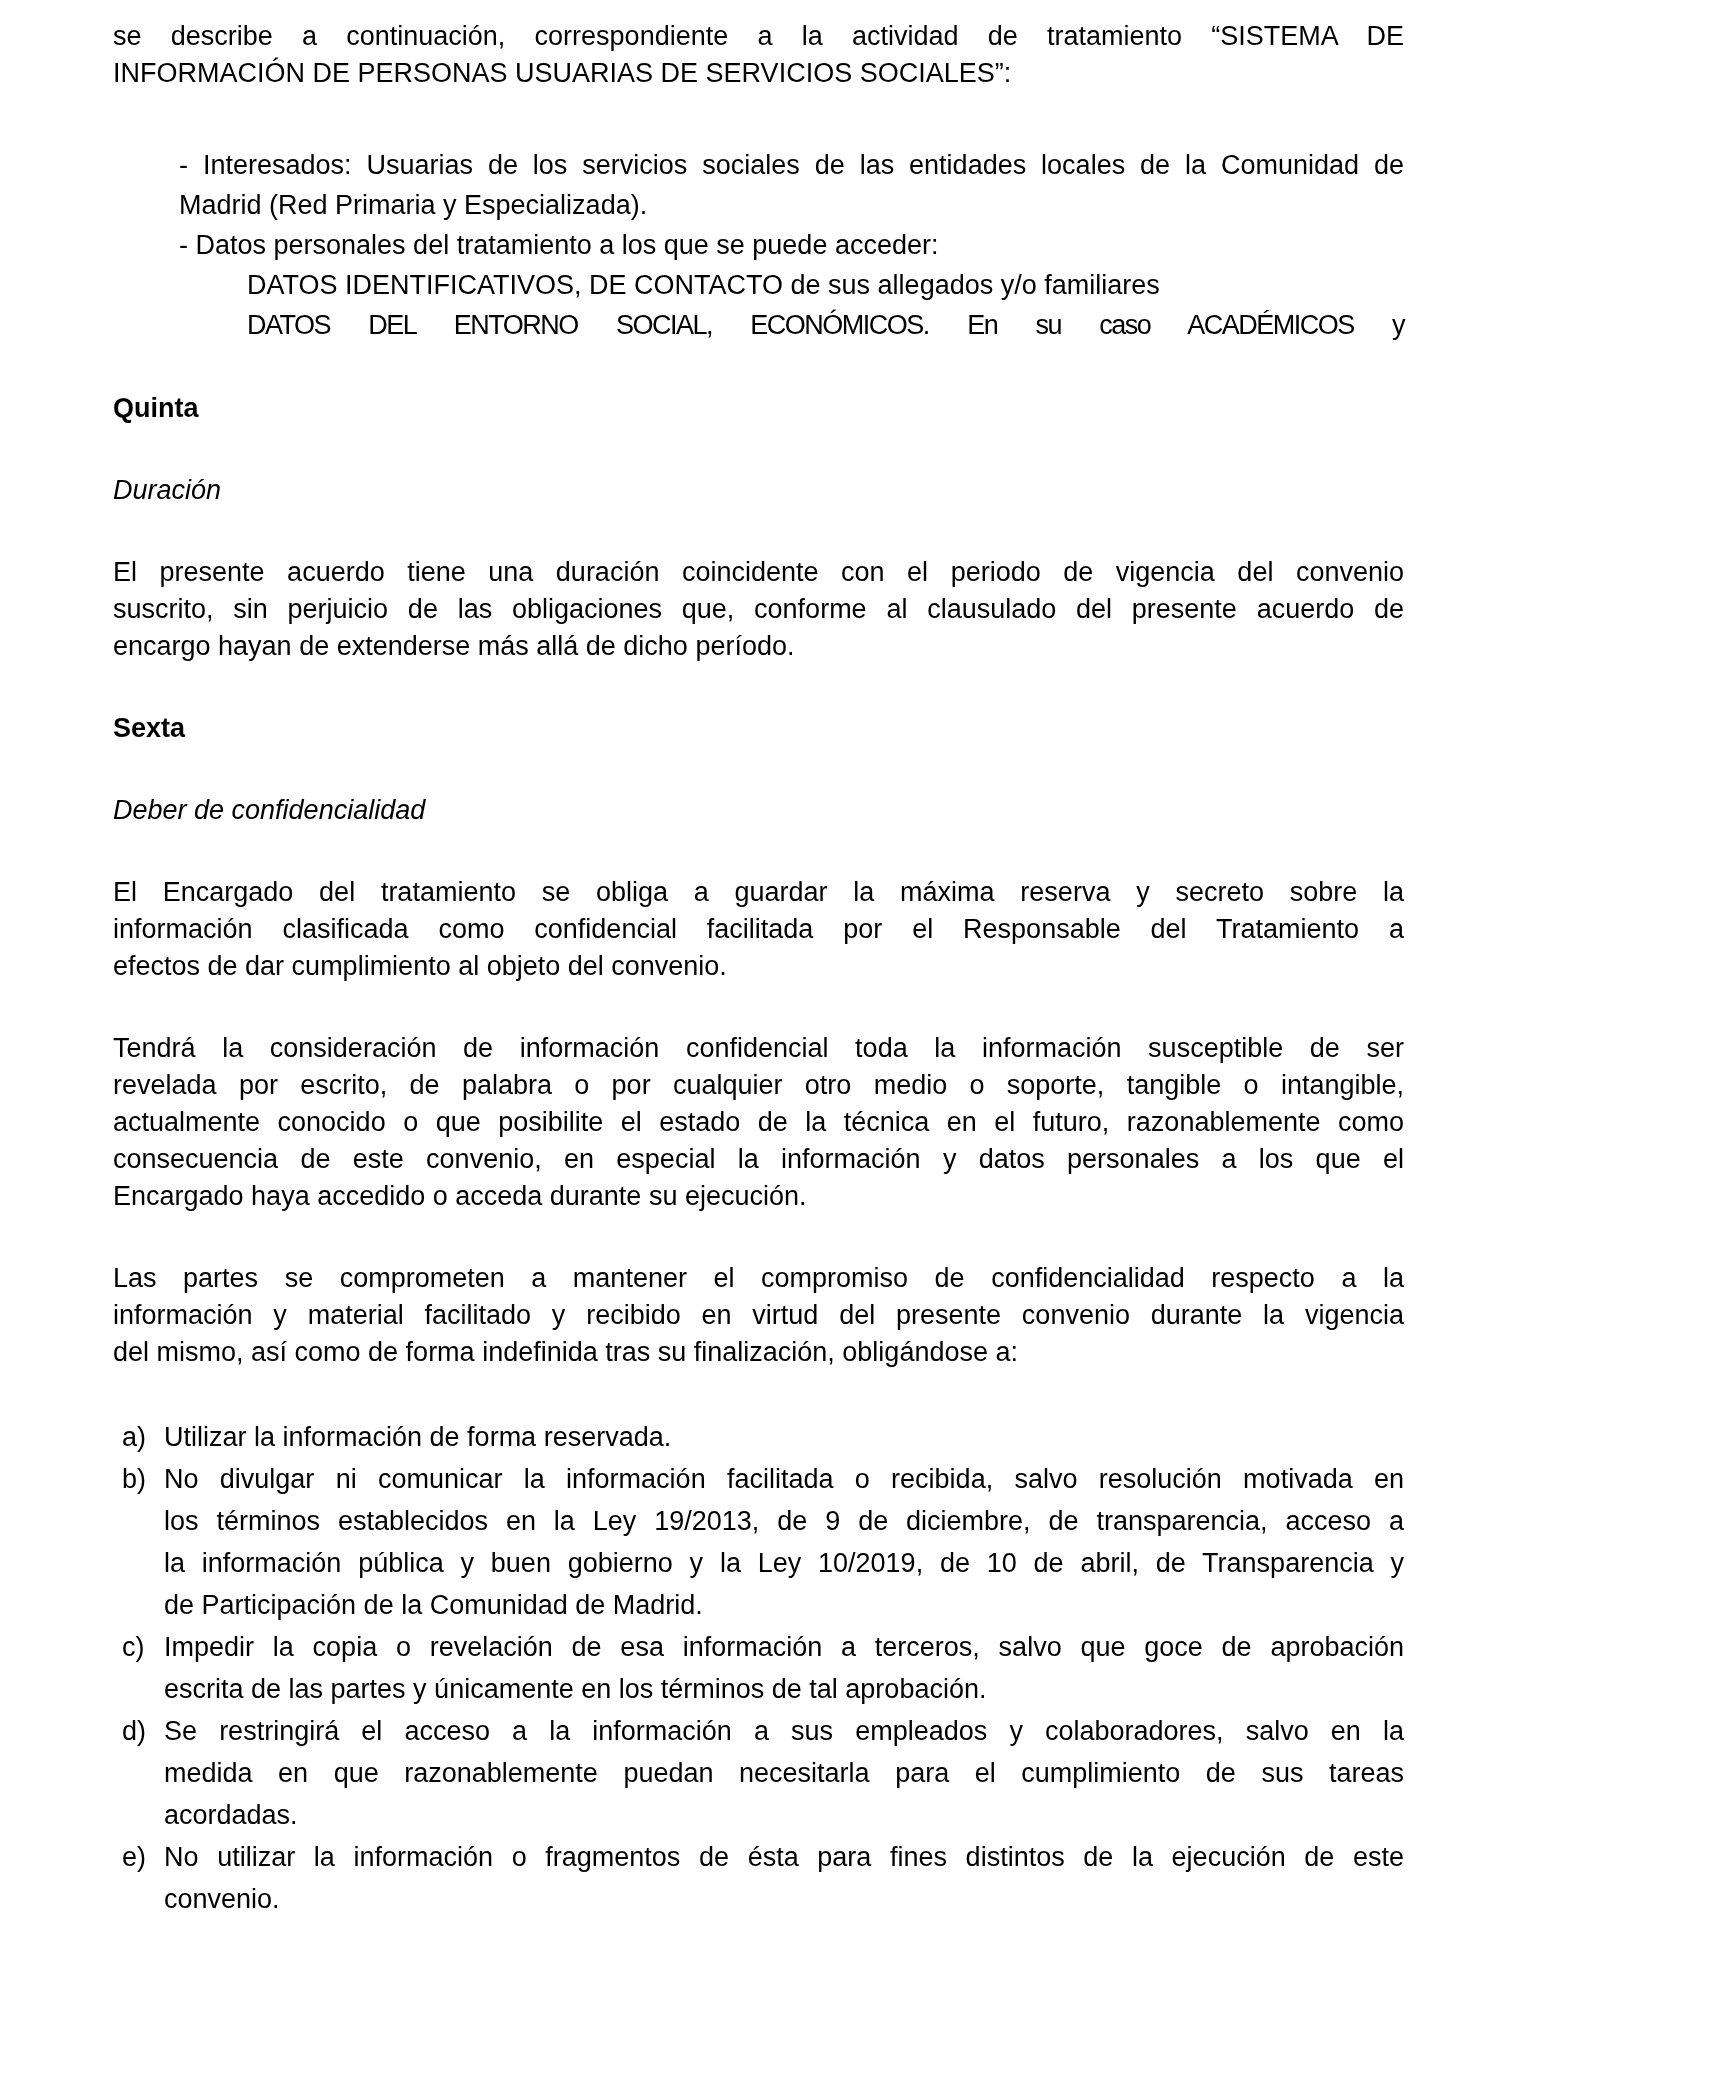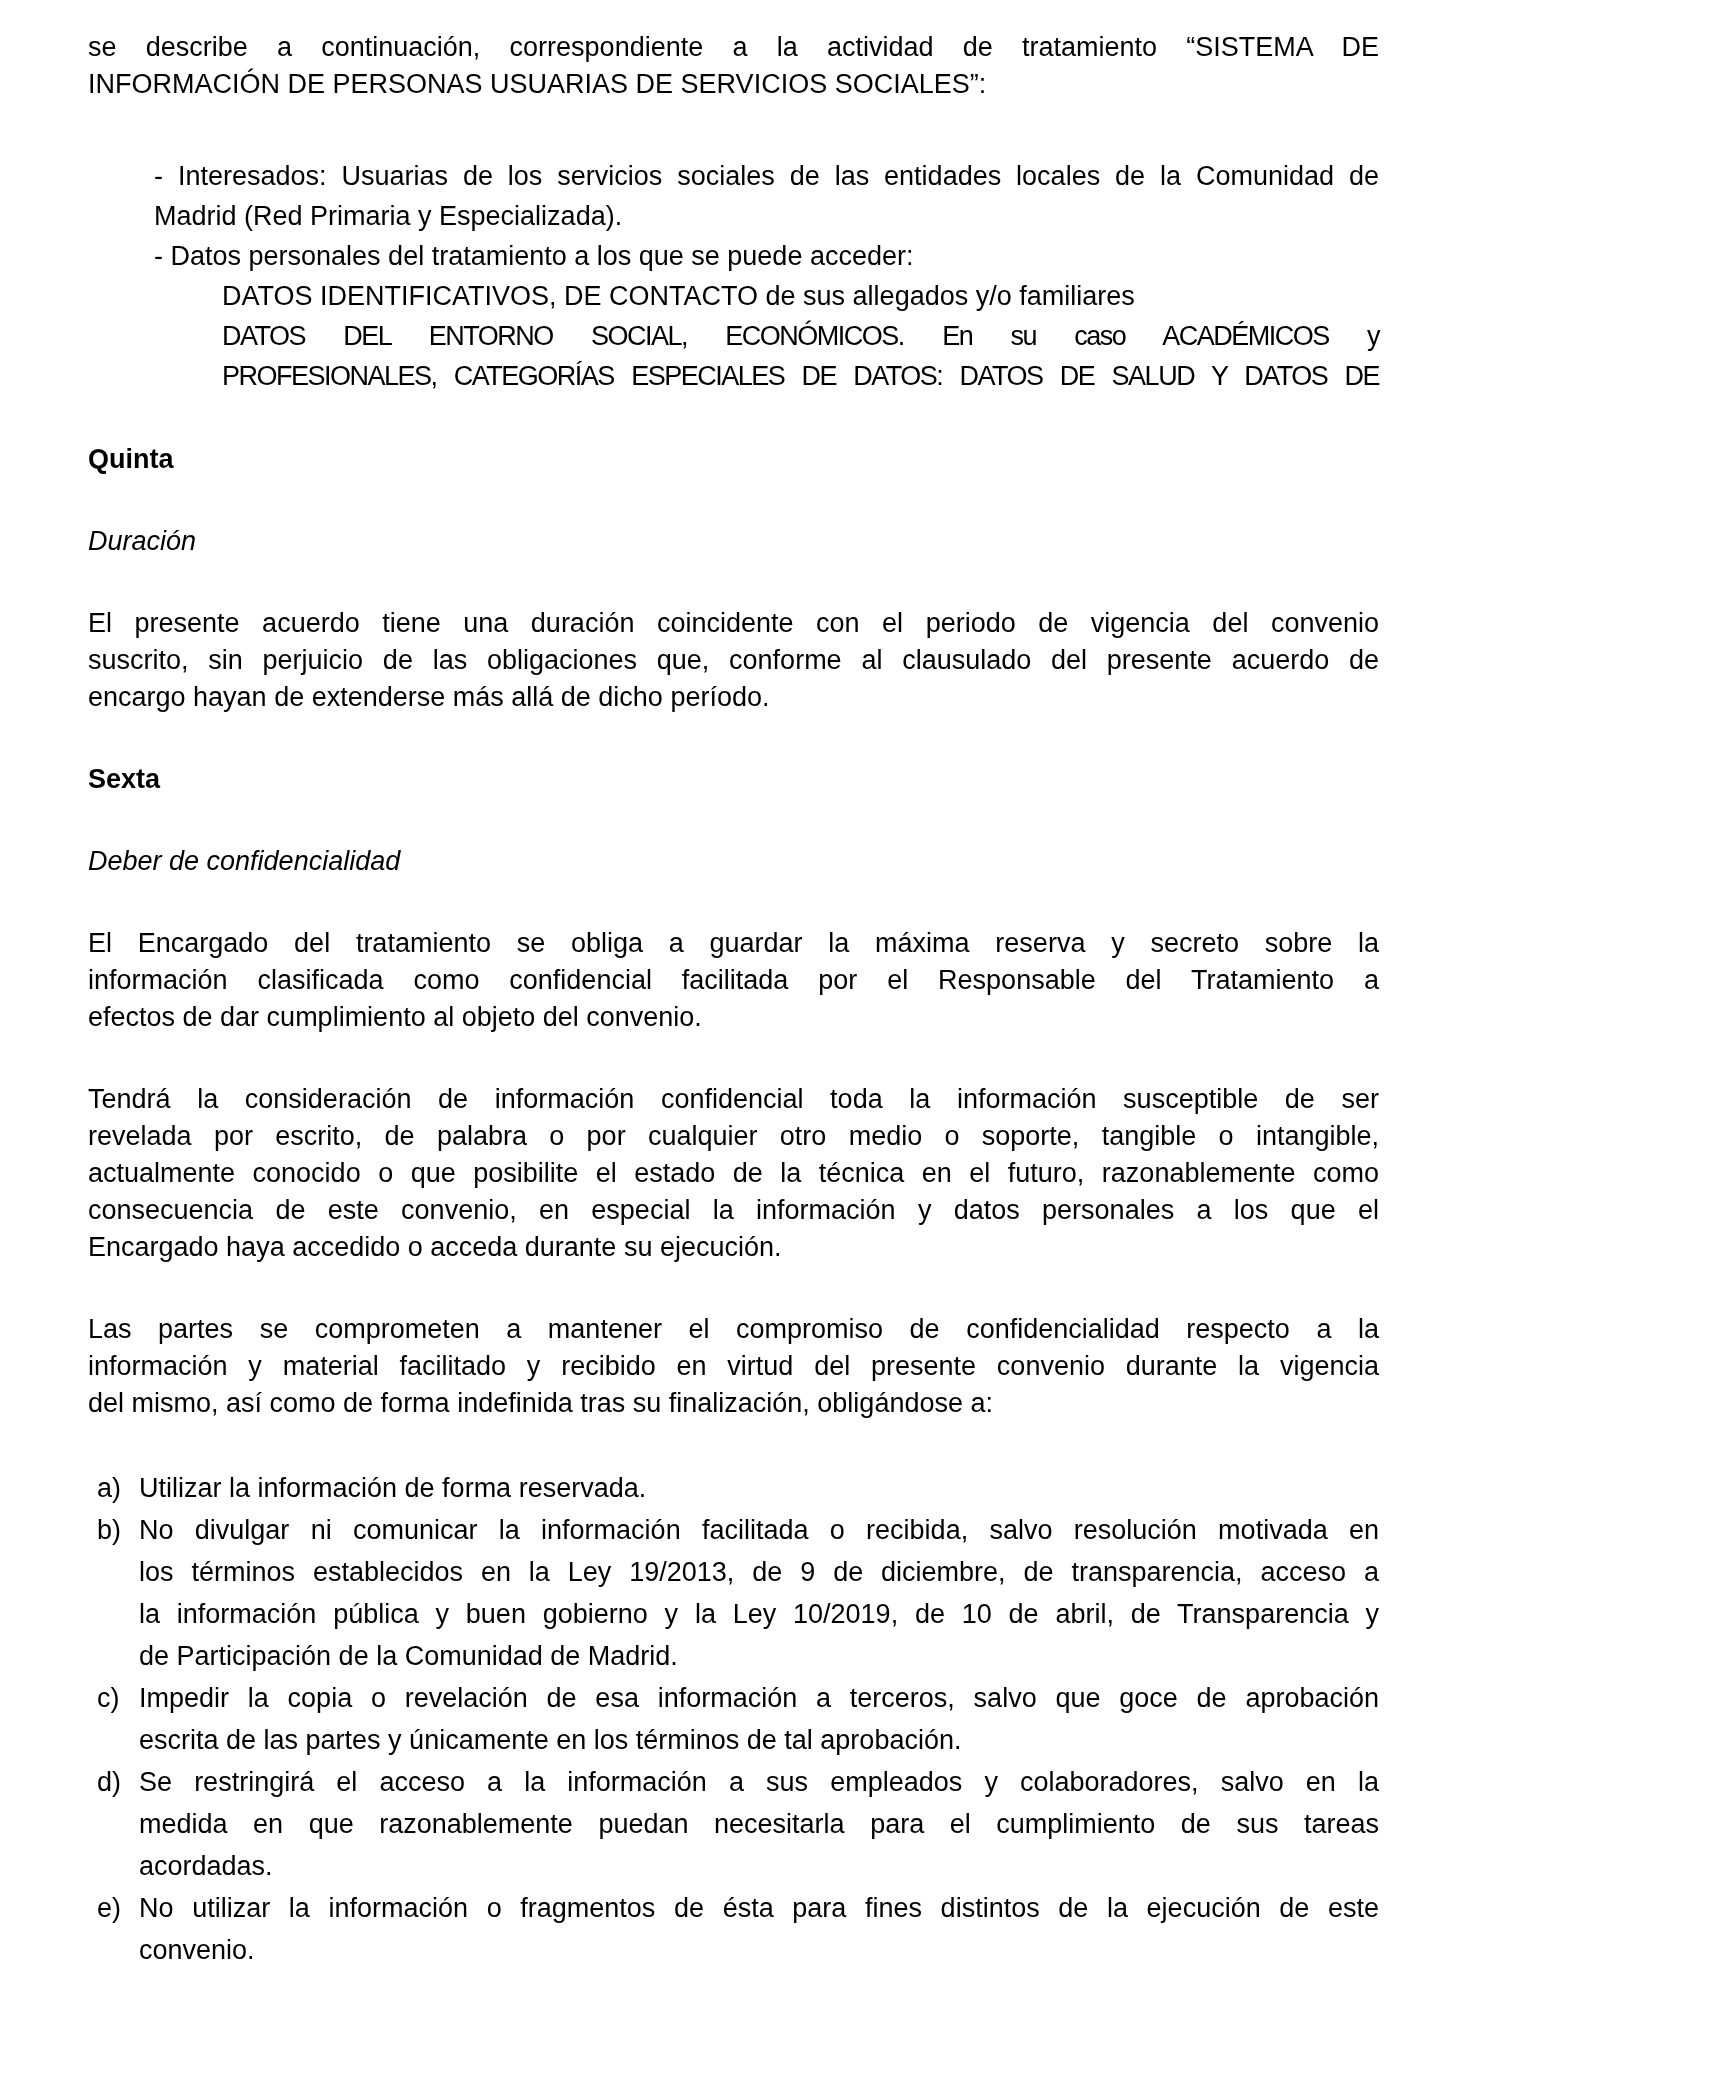--- a/index.html
+++ b/index.html
@@ -5,22 +5,22 @@
   html, body { margin: 0; padding: 0; }
   body {
     width: 1729px;
     height: 2097px;
     background: #ffffff;
     overflow: hidden;
     font-family: "Liberation Sans", sans-serif;
     color: #000000;
   }
   .doc {
-    padding-top: 29px;
-    margin-left: 88px;
+    padding-top: 18px;
+    margin-left: 113px;
     width: 1291px;
     font-size: 27px;
   }
   .block { margin-top: 45px; }
   .block:first-child { margin-top: 0; }
   .block.group { margin-top: 53px; }
   .block.tight { margin-top: 0; }
 
   .line { line-height: 37px; white-space: normal; }
   .sub .line { line-height: 40px; }
@@ -58,21 +58,20 @@
         <div class="line">Madrid (Red Primaria y Especializada).</div>
       </div>
       <div class="block t-paragraph indent1 sub tight">
         <div class="line">- Datos personales del tratamiento a los que se puede acceder:</div>
       </div>
       <div class="block t-paragraph indent2 sub tight">
         <div class="line">DATOS IDENTIFICATIVOS, DE CONTACTO de sus allegados y/o familiares</div>
       </div>
       <div class="block t-paragraph indent2 sub tight caps">
         <div class="line jl">DATOS DEL ENTORNO SOCIAL, ECONÓMICOS. En su caso ACADÉMICOS y</div>
-        <div class="line jl">PROFESIONALES, CATEGORÍAS ESPECIALES DE DATOS: DATOS DE SALUD Y DATOS DE</div>
       </div>
       <div class="block t-heading bold">
         <div class="line">Quinta</div>
       </div>
       <div class="block t-heading italic">
         <div class="line">Duración</div>
       </div>
       <div class="block t-paragraph">
         <div class="line jl">El presente acuerdo tiene una duración coincidente con el periodo de vigencia del convenio</div>
         <div class="line jl">suscrito, sin perjuicio de las obligaciones que, conforme al clausulado del presente acuerdo de</div>

